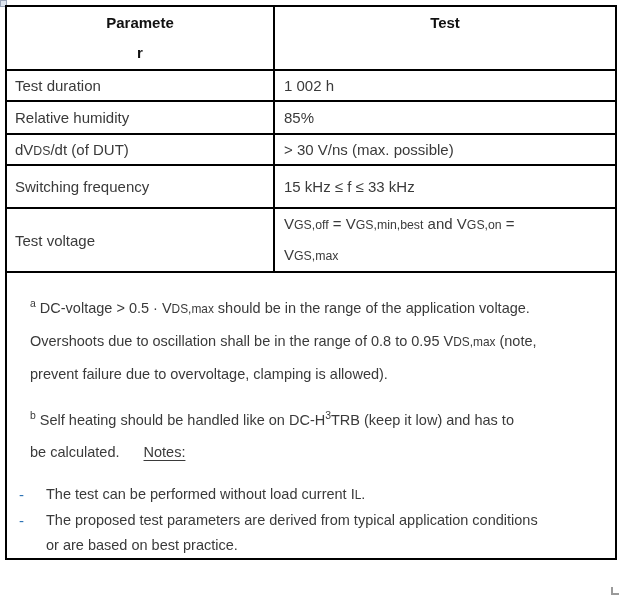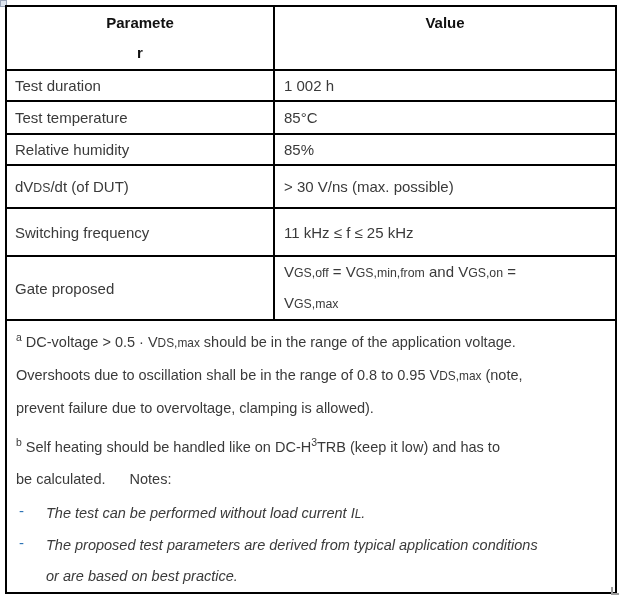--- a/index.html
+++ b/index.html
@@ -26,71 +26,67 @@
   .main tbody tr:nth-child(3){height:30px;padding-left:18px;}
   .main tbody tr:nth-child(4){height:43px;}
   .main tbody tr:nth-child(5){height:48px;}
   .main tbody tr:nth-child(6){height:34px;}
   .main tbody tr:nth-child(7){height:57px;}
   .main td{font-size:15px;vertical-align:middle;}
   .main td.c1{padding:0 6px 0 8px;}
   .main td.c2{padding:0 6px 0 9px;white-space:pre-line;line-height:29px;}
   .main tfoot tr{height:254px;}
   .main td.fncell{vertical-align:top;padding:5px 10px 0 9px;}
-  .fn{font-size:14.5px;line-height:32px;margin:0;white-space:pre-line;color:#3a3a3a;}
+  .fn{font-size:14.5px;line-height:32px;margin:14px;white-space:pre-line;color:#3a3a3a;}
   .fn-b{margin-top:7px;}
   .bullets{margin-top:3px;}
   .bullet{display:flex;align-items:flex-start;}
   .bullet .dash{width:27px;flex:0 0 27px;color:var(--dash,#2e74b5);line-height:26px;padding-left:3px;}
-  .bullet .btext{white-space:pre-line;line-height:31px;font-size:14.5px;font-style:italic;}
+  .bullet .btext{white-space:pre-line;line-height:25px;font-size:14.5px;}
   .sm{font-size:0.82em;}
   sup{font-size:0.72em;vertical-align:super;line-height:0;}
-  .ul{text-underline-offset:3px;padding-left:20px;}
+  .ul{text-decoration:underline;text-underline-offset:3px;padding-left:20px;}
 </style>
 </head>
 <body style="--dash: #2e74b5;">
 
 <div class="handle-tl"></div>
 
 <table class="main">
   <colgroup>
       <col style="width:268px">
       <col>
     </colgroup>
   <thead>
     <tr>
       <th>Paramete
 r</th>
-      <th>Value</th>
+      <th>Test</th>
     </tr>
   </thead>
   <tbody>
       <tr>
         <td class="c1">Test duration</td>
         <td class="c2">1 002 h</td>
-      </tr>
-      <tr>
-        <td class="c1">Test temperature</td>
-        <td class="c2">85°C</td>
       </tr>
       <tr>
         <td class="c1">Relative humidity</td>
         <td class="c2">85%</td>
       </tr>
       <tr>
         <td class="c1">dV<span class="sm">DS</span>/dt (of DUT)</td>
         <td class="c2">&gt; 30 V/ns (max. possible)</td>
       </tr>
       <tr>
         <td class="c1">Switching frequency</td>
-        <td class="c2">11 kHz ≤ f ≤ 25 kHz</td>
+        <td class="c2">15 kHz ≤ f ≤ 33 kHz</td>
       </tr>
       <tr>
-        <td class="c1">Gate proposed</td>
-        <td class="c2">V<span class="sm">GS,off</span> = V<span class="sm">GS,min,from</span> and V<span class="sm">GS,on</span> =
+        <td class="c1">Test voltage</td>
+        <td class="c2">V<span class="sm">GS,off</span> = V<span class="sm">GS,min,best</span> and V<span class="sm">GS,on</span> =
 V<span class="sm">GS,max</span></td>
       </tr>
     </tbody>
   <tfoot>
     <tr>
       <td class="fncell" colspan="2">
         <p class="fn fn-a"><sup>a</sup> DC-voltage &gt; 0.5 · V<span class="sm">DS,max</span> should be in the range of the application voltage.
 Overshoots due to oscillation shall be in the range of 0.8 to 0.95 V<span class="sm">DS,max</span> (note,
 prevent failure due to overvoltage, clamping is allowed).</p>
         <p class="fn fn-b"><sup>b</sup> Self heating should be handled like on DC-H<sup>3</sup>TRB (keep it low) and has to

